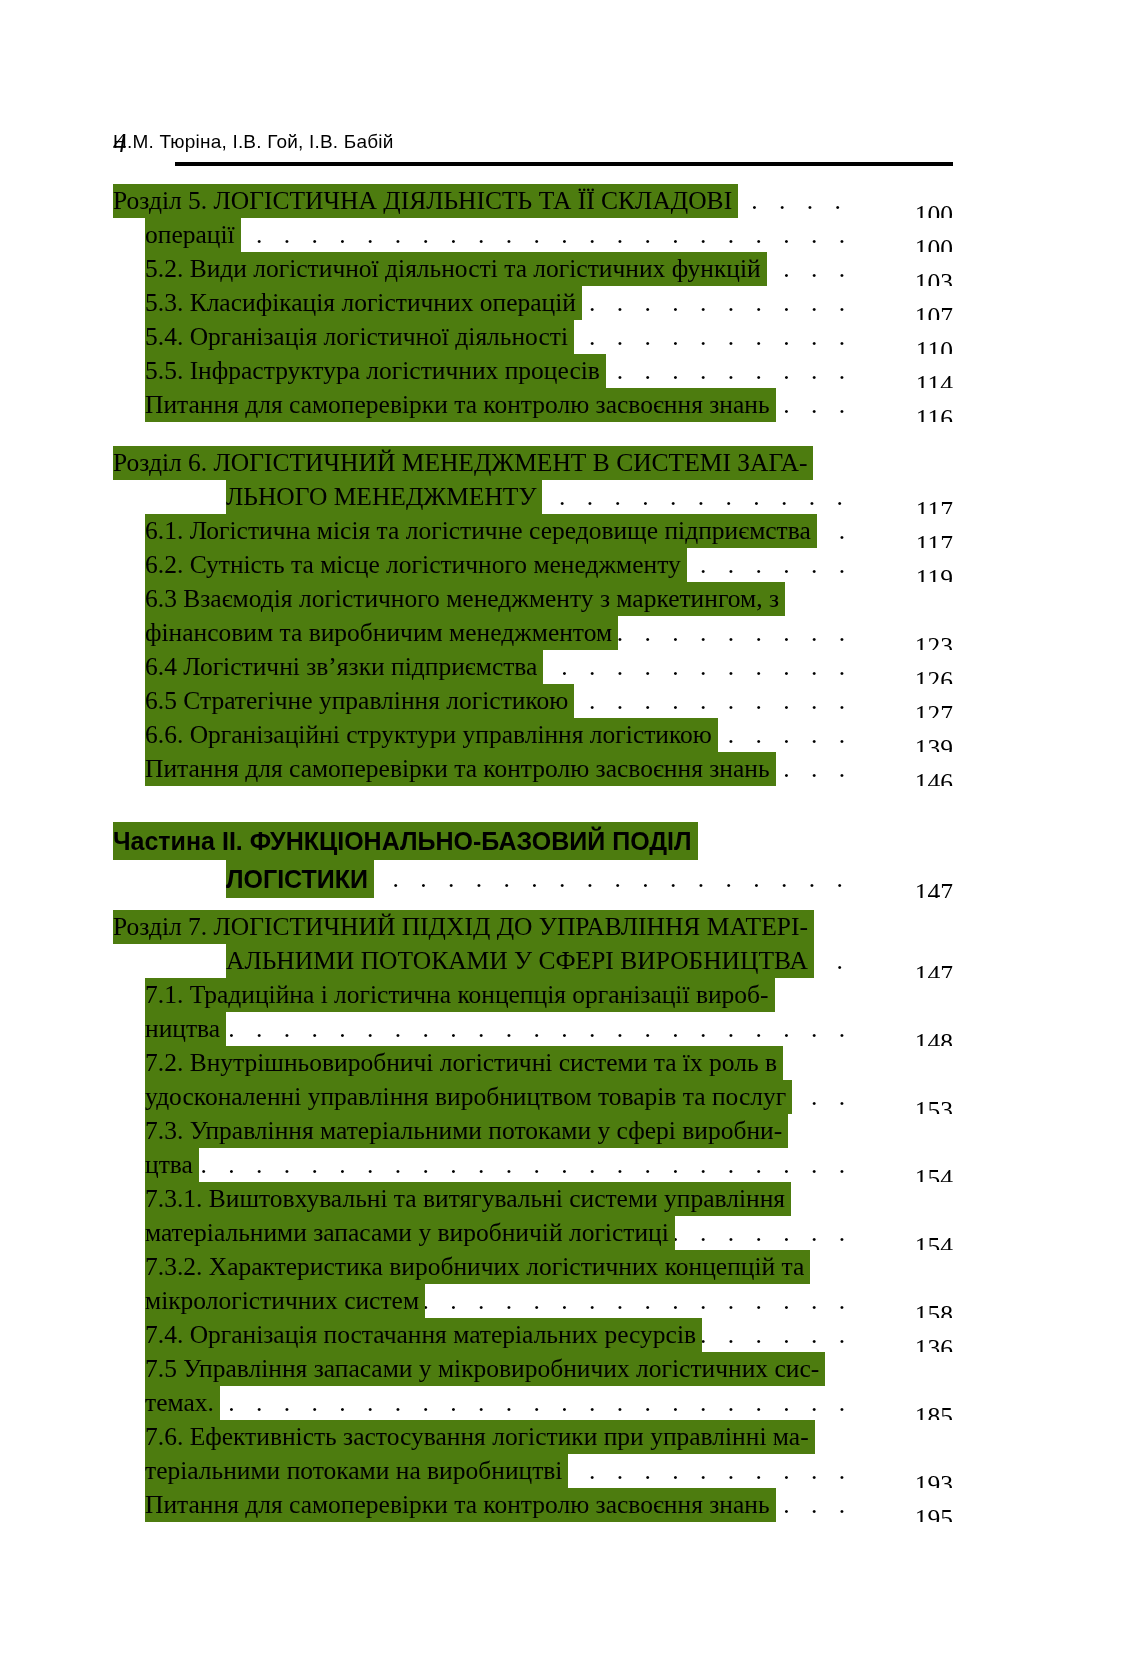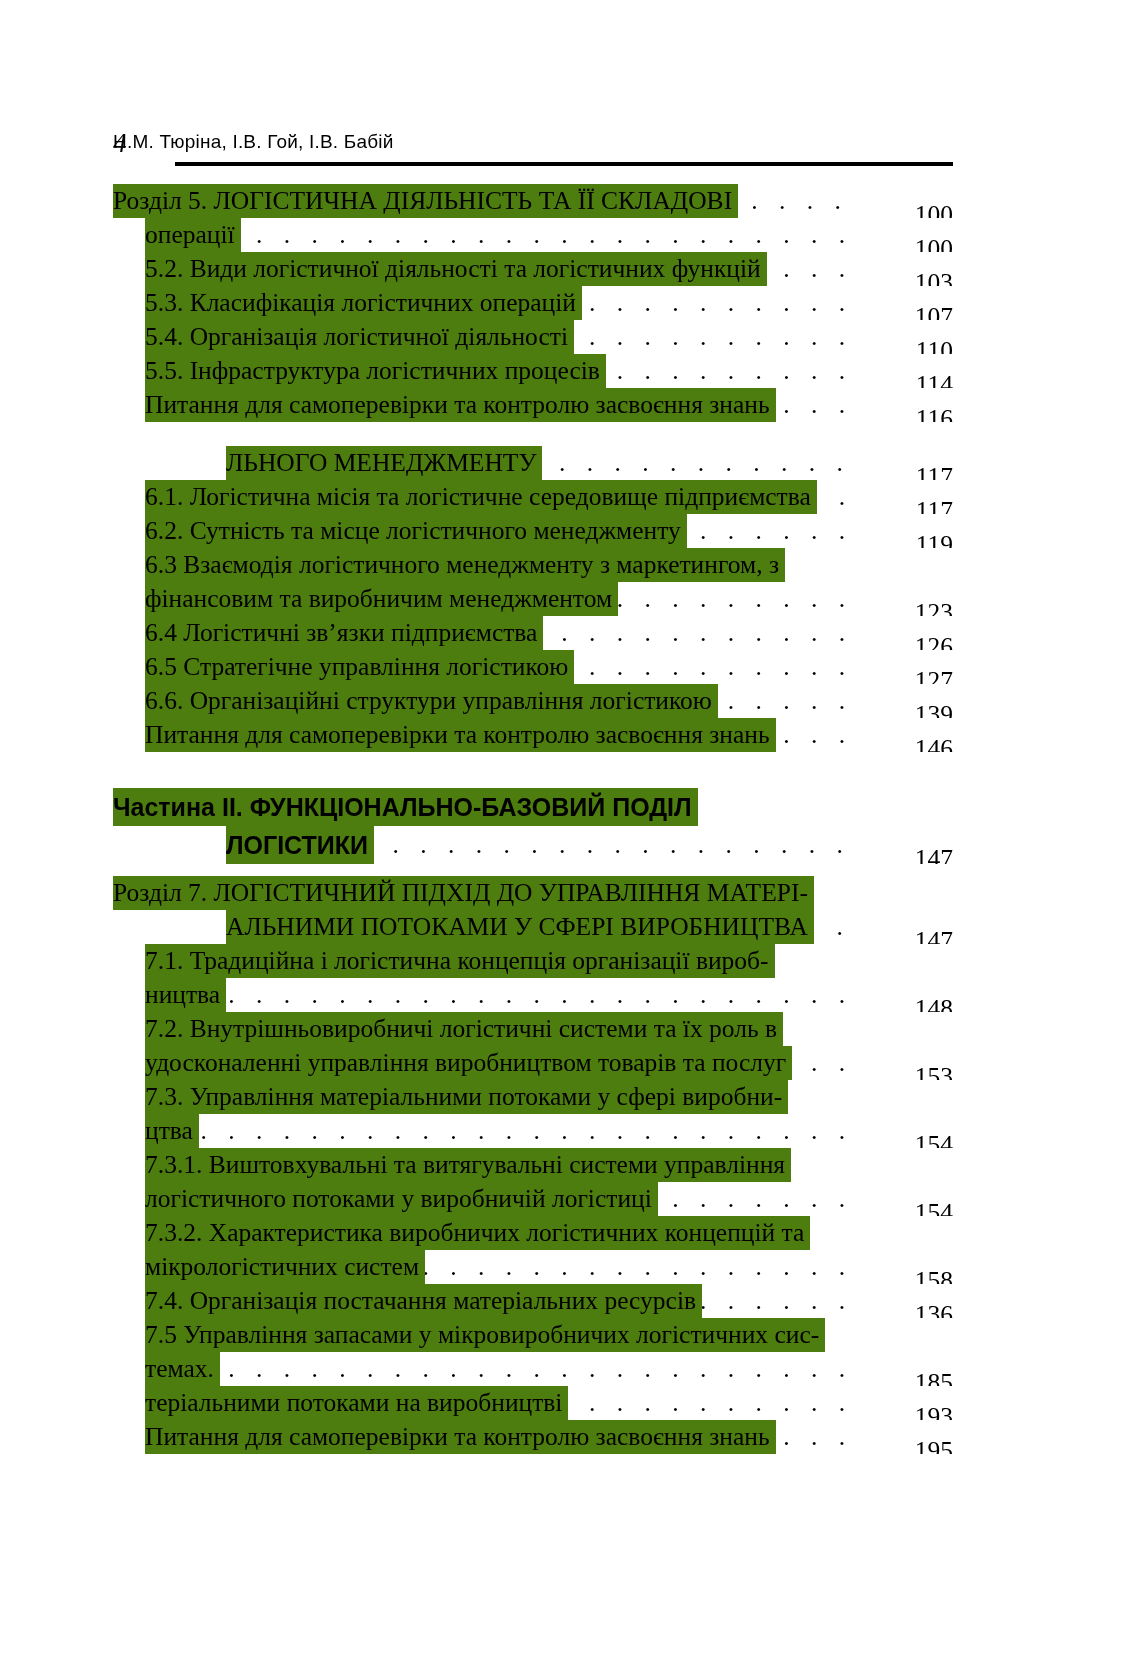--- a/index.html
+++ b/index.html
@@ -202,20 +202,23 @@
       </div>
       <div class="entry italic">
         <div class="line lvl-sub">
           <span class="leader">. . . . . . . . . . . . . . . . . . . . . . . . . . . . . . . . . . . . . . . . . . . . . . . . . . . . . . . . . . . . . . . . . . . . . . . . . . . . . . . . . . . . . . . . . . </span>
           <span class="txt">Питання для самоперевірки  та контролю засвоєння знань</span>
           <span class="pg">116</span>
         </div>
       </div>
       <div class="gap-md"></div>
       <div class="entry">
+        <div class="line lvl-chapter noleader nopage">
+          <span class="txt">Розділ 6. ЛОГІСТИЧНИЙ МЕНЕДЖМЕНТ  В СИСТЕМІ ЗАГА-</span>
+        </div>
         <div class="line lvl-chapter2">
           <span class="leader">. . . . . . . . . . . . . . . . . . . . . . . . . . . . . . . . . . . . . . . . . . . . . . . . . . . . . . . . . . . . . . . . . . . . . . . . . . . . . . . . . . . . . . . . . . </span>
           <span class="txt">ЛЬНОГО МЕНЕДЖМЕНТУ</span>
           <span class="pg">117</span>
         </div>
       </div>
       <div class="entry">
         <div class="line lvl-sub">
           <span class="leader">. . . . . . . . . . . . . . . . . . . . . . . . . . . . . . . . . . . . . . . . . . . . . . . . . . . . . . . . . . . . . . . . . . . . . . . . . . . . . . . . . . . . . . . . . . </span>
           <span class="txt">6.1. Логістична місія та логістичне  середовище підприємства</span>
@@ -318,21 +321,21 @@
           <span class="txt">цтва</span>
           <span class="pg">154</span>
         </div>
       </div>
       <div class="entry">
         <div class="line lvl-sub noleader nopage">
           <span class="txt">7.3.1. Виштовхувальні та витягувальні системи управління</span>
         </div>
         <div class="line lvl-cont">
           <span class="leader">. . . . . . . . . . . . . . . . . . . . . . . . . . . . . . . . . . . . . . . . . . . . . . . . . . . . . . . . . . . . . . . . . . . . . . . . . . . . . . . . . . . . . . . . . . </span>
-          <span class="txt">логістичного потоками у виробничій логістиці</span>
+          <span class="txt">матеріальними запасами у виробничій логістиці</span>
           <span class="pg">154</span>
         </div>
       </div>
       <div class="entry">
         <div class="line lvl-sub noleader nopage">
           <span class="txt">7.3.2. Характеристика виробничих логістичних концепцій та</span>
         </div>
         <div class="line lvl-cont">
           <span class="leader">. . . . . . . . . . . . . . . . . . . . . . . . . . . . . . . . . . . . . . . . . . . . . . . . . . . . . . . . . . . . . . . . . . . . . . . . . . . . . . . . . . . . . . . . . . </span>
           <span class="txt">мікрологістичних систем</span>
@@ -350,20 +353,23 @@
         <div class="line lvl-sub noleader nopage">
           <span class="txt">7.5 Управління запасами у мікровиробничих логістичних сис-</span>
         </div>
         <div class="line lvl-cont">
           <span class="leader">. . . . . . . . . . . . . . . . . . . . . . . . . . . . . . . . . . . . . . . . . . . . . . . . . . . . . . . . . . . . . . . . . . . . . . . . . . . . . . . . . . . . . . . . . . </span>
           <span class="txt">темах.</span>
           <span class="pg">185</span>
         </div>
       </div>
       <div class="entry">
+        <div class="line lvl-sub noleader nopage">
+          <span class="txt">7.6. Ефективність застосування логістики при управлінні ма-</span>
+        </div>
         <div class="line lvl-cont">
           <span class="leader">. . . . . . . . . . . . . . . . . . . . . . . . . . . . . . . . . . . . . . . . . . . . . . . . . . . . . . . . . . . . . . . . . . . . . . . . . . . . . . . . . . . . . . . . . . </span>
           <span class="txt">теріальними потоками на виробництві</span>
           <span class="pg">193</span>
         </div>
       </div>
       <div class="entry italic">
         <div class="line lvl-sub">
           <span class="leader">. . . . . . . . . . . . . . . . . . . . . . . . . . . . . . . . . . . . . . . . . . . . . . . . . . . . . . . . . . . . . . . . . . . . . . . . . . . . . . . . . . . . . . . . . . </span>
           <span class="txt">Питання для самоперевірки  та контролю засвоєння знань</span>

